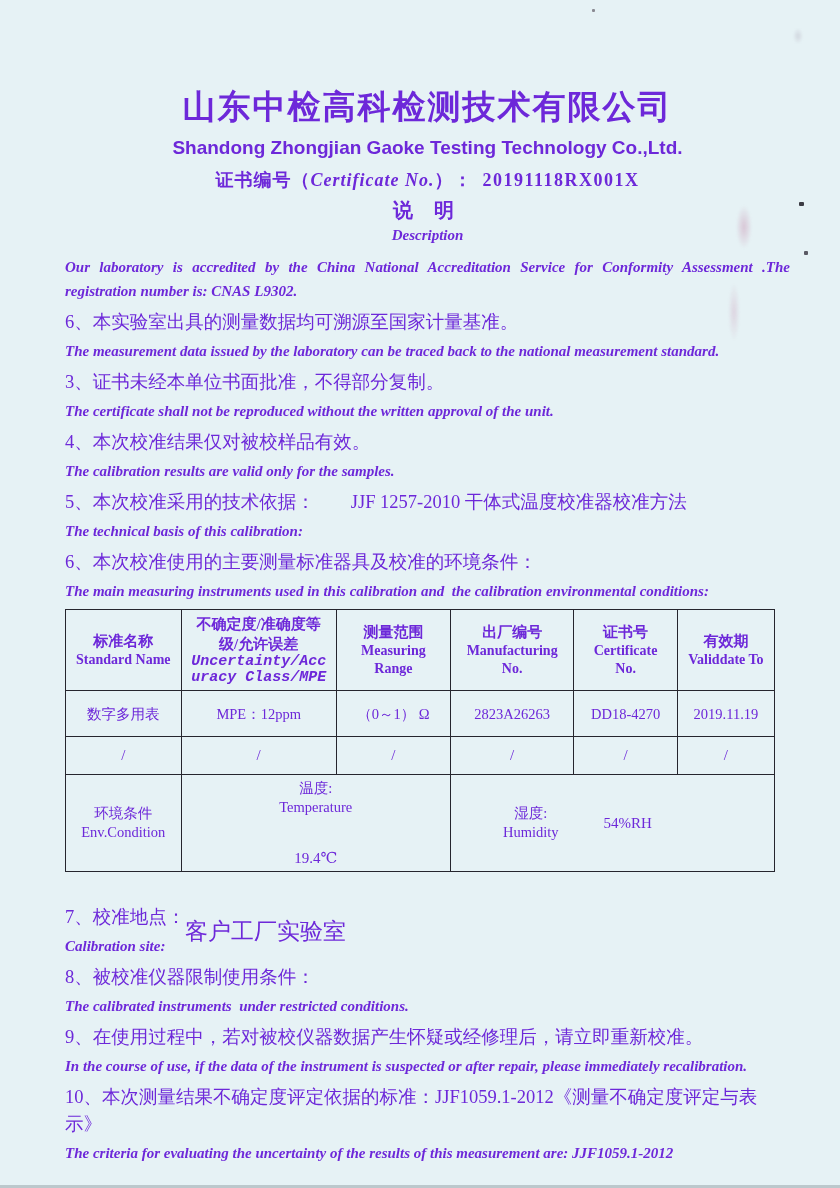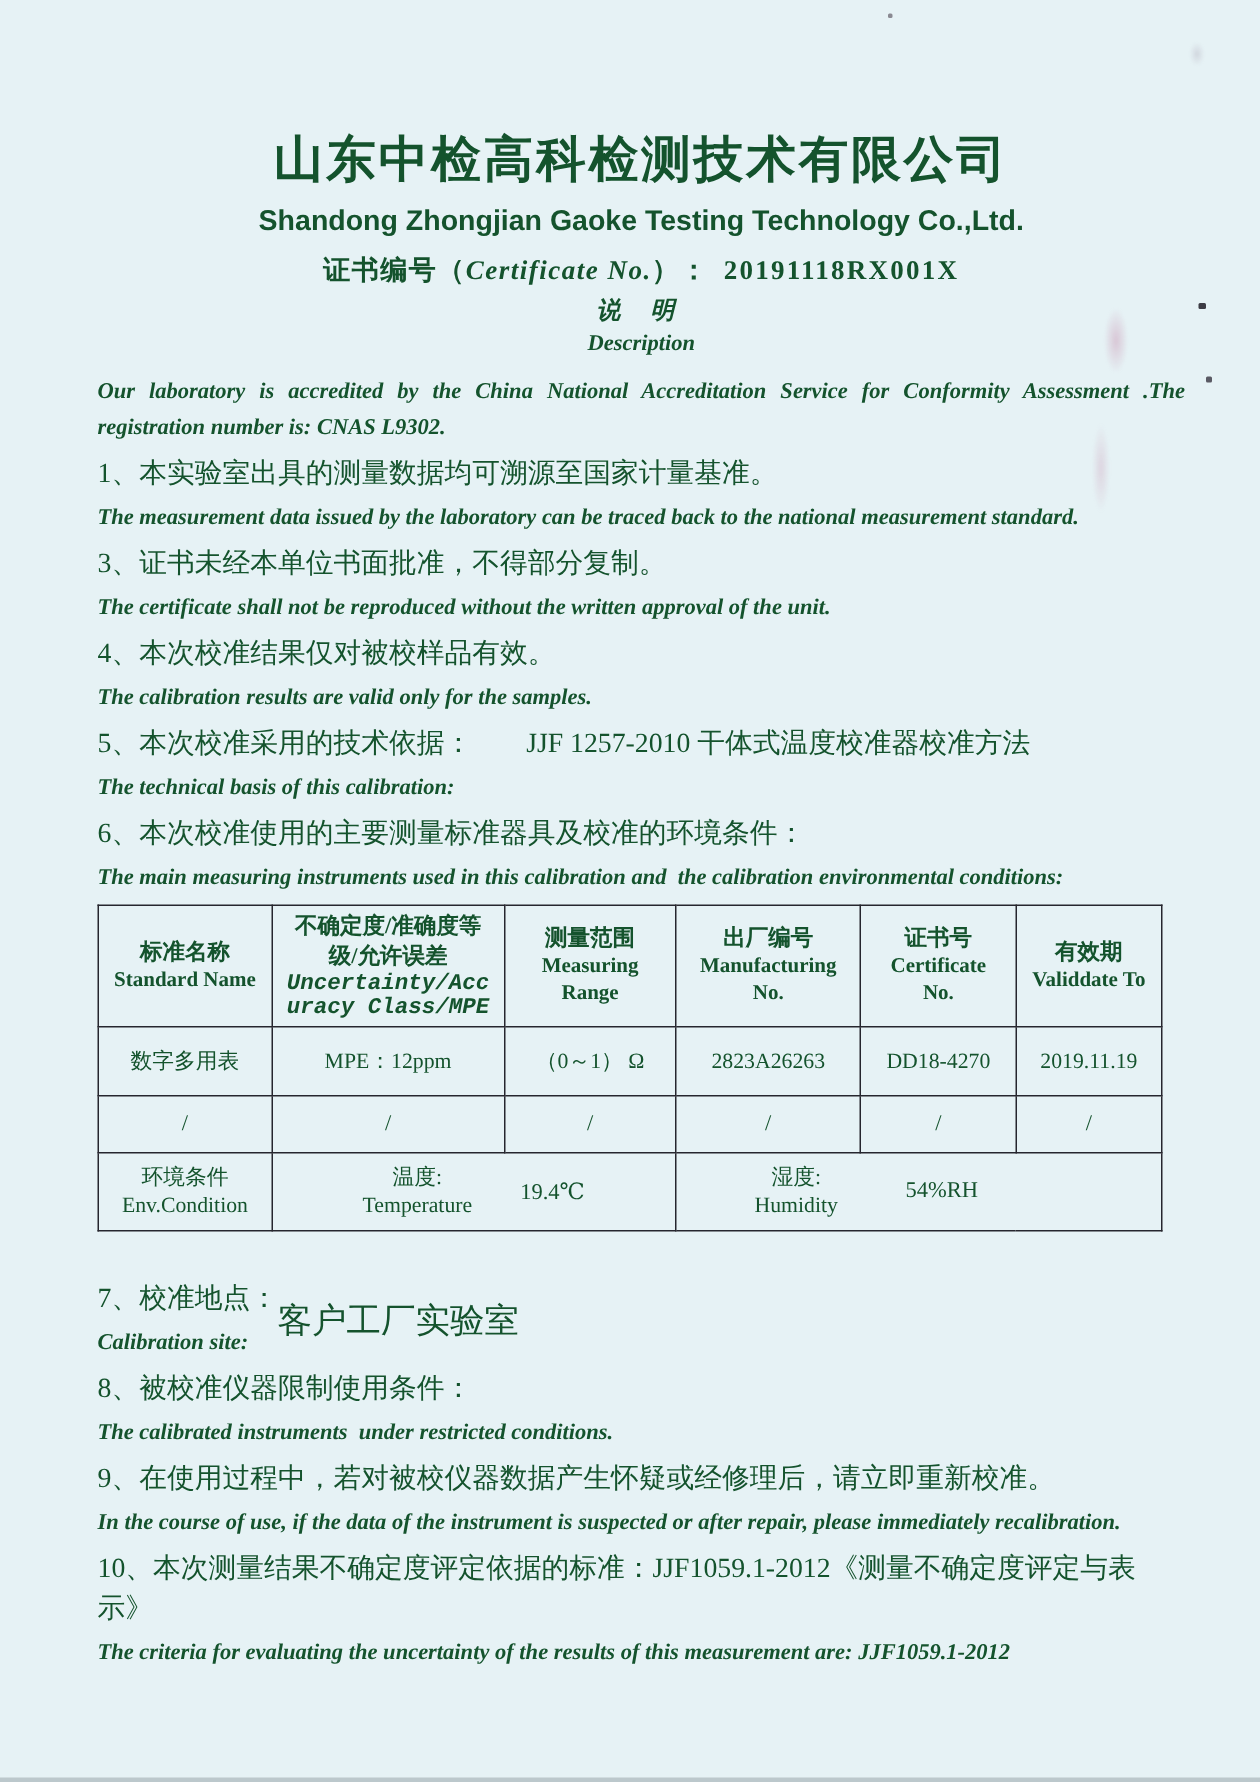--- a/index.html
+++ b/index.html
@@ -4,32 +4,32 @@
 <style>
   * { margin: 0; padding: 0; box-sizing: border-box; }
   html, body { background: #cfd8da; }
   .page {
     position: relative;
     width: 840px; height: 1188px;
     margin: 0 auto;
     background: #e6f2f5;
     overflow: hidden;
     font-family: "Liberation Serif", "DejaVu Serif", serif;
-    color: #14532d;
+    color: #6d28d9;
     padding: 86px 50px 0 65px;
   }
   
   .hdr { text-align: center; }
   .company-cn { font-size: 33px; font-weight: 700; letter-spacing: 2px; line-height: 42px; }
   .company-en { font-family: "Liberation Sans", "DejaVu Sans", sans-serif;
                 font-size: 19px; font-weight: 700; margin-top: 9px; }
   .cert-line  { font-size: 18px; font-weight: 700; margin-top: 9px; letter-spacing: 1px; }
   .cert-line .it { font-style: italic; }
   .cert-line .num { margin-left: 10px; letter-spacing: 1.5px; }
-  .sec-title  { font-size: 16px; font-weight: 700; letter-spacing: 8px; margin-top: 5px; font-style: italic; }
+  .sec-title  { font-size: 20px; font-weight: 700; letter-spacing: 8px; margin-top: 5px; }
   .sec-sub    { font-size: 15px; font-weight: 700; font-style: italic; margin-top: 3px; }
   
   .notes { margin-top: 11px; }
   .cn { font-size: 18.5px; line-height: 27px; margin-bottom: 3px; white-space: pre-wrap; }
   .en { font-size: 15px; line-height: 24px; font-weight: 700; font-style: italic;
         margin-bottom: 6px; white-space: pre-wrap; }
   .en.just { text-align: justify; }
   .val-gap { margin-left: 36px; }
   .note7 { position: relative; margin-top: 32px; }
   .note7 .site-val { position: absolute; left: 120px; top: 12px; font-size: 23px; }
@@ -43,21 +43,21 @@
     overflow-wrap: break-word;
   }
   th .cnh { font-size: 15px; font-weight: 700; line-height: 20px; }
   th .enh { font-size: 14px; font-weight: 700; line-height: 18px; }
   th .enh.mono { font-family: "Liberation Mono", "DejaVu Sans Mono", monospace;
                  font-size: 15px; line-height: 16px; font-weight: 700; font-style: italic; }
   td.cell { font-size: 14.5px; line-height: 20px; height: 46px; }
   tr.slash td { height: 38px; font-size: 15px; }
   td.envlab { font-size: 14.5px; line-height: 19px; height: 52px; }
   .envflex { display: flex; align-items: center; justify-content: center; }
-  .envflex.temp { gap: 32px; }
+  .envflex.temp { gap: 32px; flex-direction: column; }
   .envflex.hum  { gap: 45px; padding-right: 70px; }
   .env-l { font-size: 14.5px; line-height: 19px; }
   .env-v { font-size: 15px; }
   
   .speck { position: absolute; background: #3c3c44; border-radius: 1px; }
   .sp1 { left: 799px; top: 202px; width: 5px; height: 4px; }
   .sp2 { left: 804px; top: 251px; width: 4px; height: 4px; background: #5a5a64; }
   .sp3 { left: 592px; top: 9px;  width: 3px; height: 3px; background: #8a8a92; }
   .smudge { position: absolute; border-radius: 50%; filter: blur(1px); }
   .sm1 { left: 736px; top: 205px; width: 16px; height: 44px;
@@ -80,21 +80,21 @@
     <div class="cert-line"><span>证书编号（</span><span class="it">Certificate No.</span><span>）：</span><span class="num">20191118RX001X</span></div>
     <div class="sec-title">说 明</div>
     <div class="sec-sub">Description</div>
   </div>
 
   <div class="notes">
     <div>
       <div class="en just">Our laboratory is accredited by the China National Accreditation Service for Conformity Assessment .The registration number is: CNAS L9302.</div>
     </div>
     <div>
-      <div class="cn">1、本实验室出具的测量数据均可溯源至国家计量基准。</div>
+      <div class="cn">6、本实验室出具的测量数据均可溯源至国家计量基准。</div>
       <div class="en">The measurement data issued by the laboratory can be traced back to the national measurement standard.</div>
     </div>
     <div>
       <div class="cn">3、证书未经本单位书面批准，不得部分复制。</div>
       <div class="en">The certificate shall not be reproduced without the written approval of the unit.</div>
     </div>
     <div>
       <div class="cn">4、本次校准结果仅对被校样品有效。</div>
       <div class="en">The calibration results are valid only for the samples.</div>
     </div>

